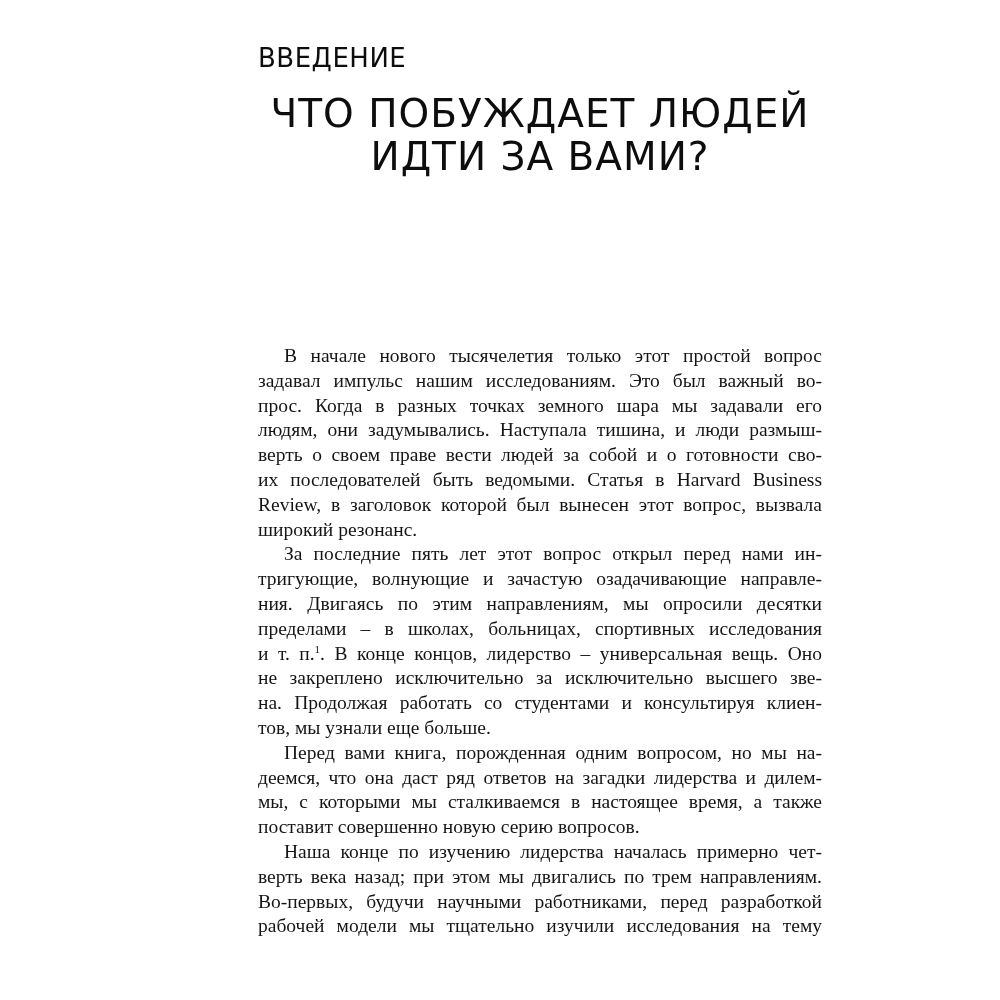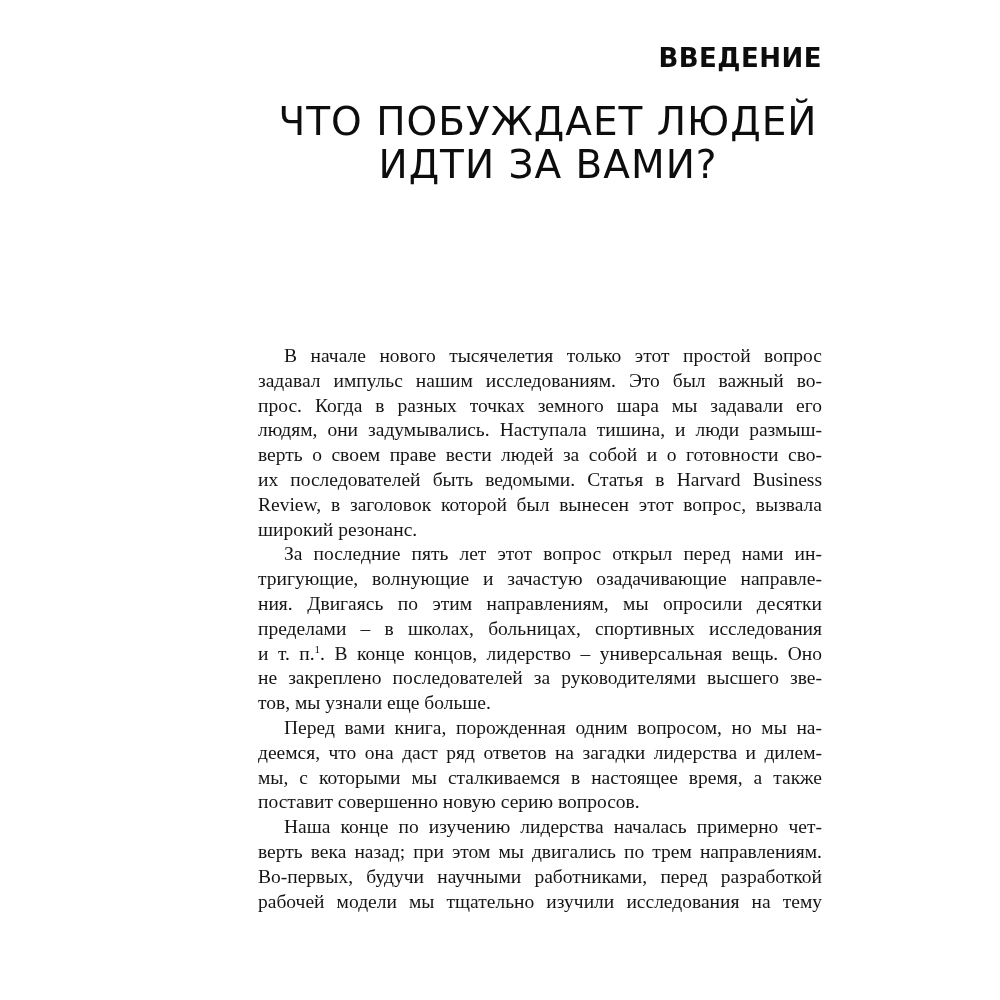--- a/index.html
+++ b/index.html
@@ -20,23 +20,23 @@
       top: 0;
       width: 1000px;
       height: 1000px;
       background: #ffffff;
     }
     .chapter-label {
       position: absolute;
       left: 258px;
       width: 564px;
       top: 42px;
-      text-align: right;
+      text-align: left;
       font-family: "DejaVu Sans", sans-serif;
-      font-weight: bold;
+      font-weight: normal;
       font-size: 26px;
       line-height: 32px;
       letter-spacing: 0.5px;
       color: #0d0d0d;
     }
     .chapter-title {
       position: absolute;
       left: 258px;
       width: 564px;
       top: 92px;
@@ -85,21 +85,21 @@
       vertical-align: super;
     }
   </style>
 </head>
 <body>
 
 <div class="page">
 
   <div class="chapter-label">ВВЕДЕНИЕ</div>
 
-  <h1 class="chapter-title" style="margin:8px;font-weight:normal;">
+  <h1 class="chapter-title" style="margin:0;font-weight:normal;">
     <span>ЧТО ПОБУЖДАЕТ ЛЮДЕЙ</span>
     <span>ИДТИ ЗА ВАМИ?</span>
   </h1>
 
   <div class="body-text">
 
     <p>
       <span class="line indent">В начале нового тысячелетия только этот простой вопрос</span>
       <span class="line">задавал импульс нашим исследованиям. Это был важный во-</span>
       <span class="line">прос. Когда в разных точках земного шара мы задавали его</span>
@@ -109,21 +109,22 @@
       <span class="line">Review, в заголовок которой был вынесен этот вопрос, вызвала</span>
       <span class="line last">широкий резонанс.</span>
     </p>
 
     <p>
       <span class="line indent">За последние пять лет этот вопрос открыл перед нами ин-</span>
       <span class="line">тригующие, волнующие и зачастую озадачивающие направле-</span>
       <span class="line">ния. Двигаясь по этим направлениям, мы опросили десятки</span>
       <span class="line">пределами – в школах, больницах, спортивных исследования</span>
       <span class="line"><span>и т. п.</span><sup>1</sup><span>. В конце концов, лидерство – универсальная вещь. Оно</span></span>
-      <span class="line">не закреплено последователей за руководителями высшего зве-</span>
+      <span class="line">не закреплено исключительно за исключительно высшего зве-</span>
+      <span class="line">на. Продолжая работать со студентами и консультируя клиен-</span>
       <span class="line last">тов, мы узнали еще больше.</span>
     </p>
 
     <p>
       <span class="line indent">Перед вами книга, порожденная одним вопросом, но мы на-</span>
       <span class="line">деемся, что она даст ряд ответов на загадки лидерства и дилем-</span>
       <span class="line">мы, с которыми мы сталкиваемся в настоящее время, а также</span>
       <span class="line last">поставит совершенно новую серию вопросов.</span>
     </p>
 

